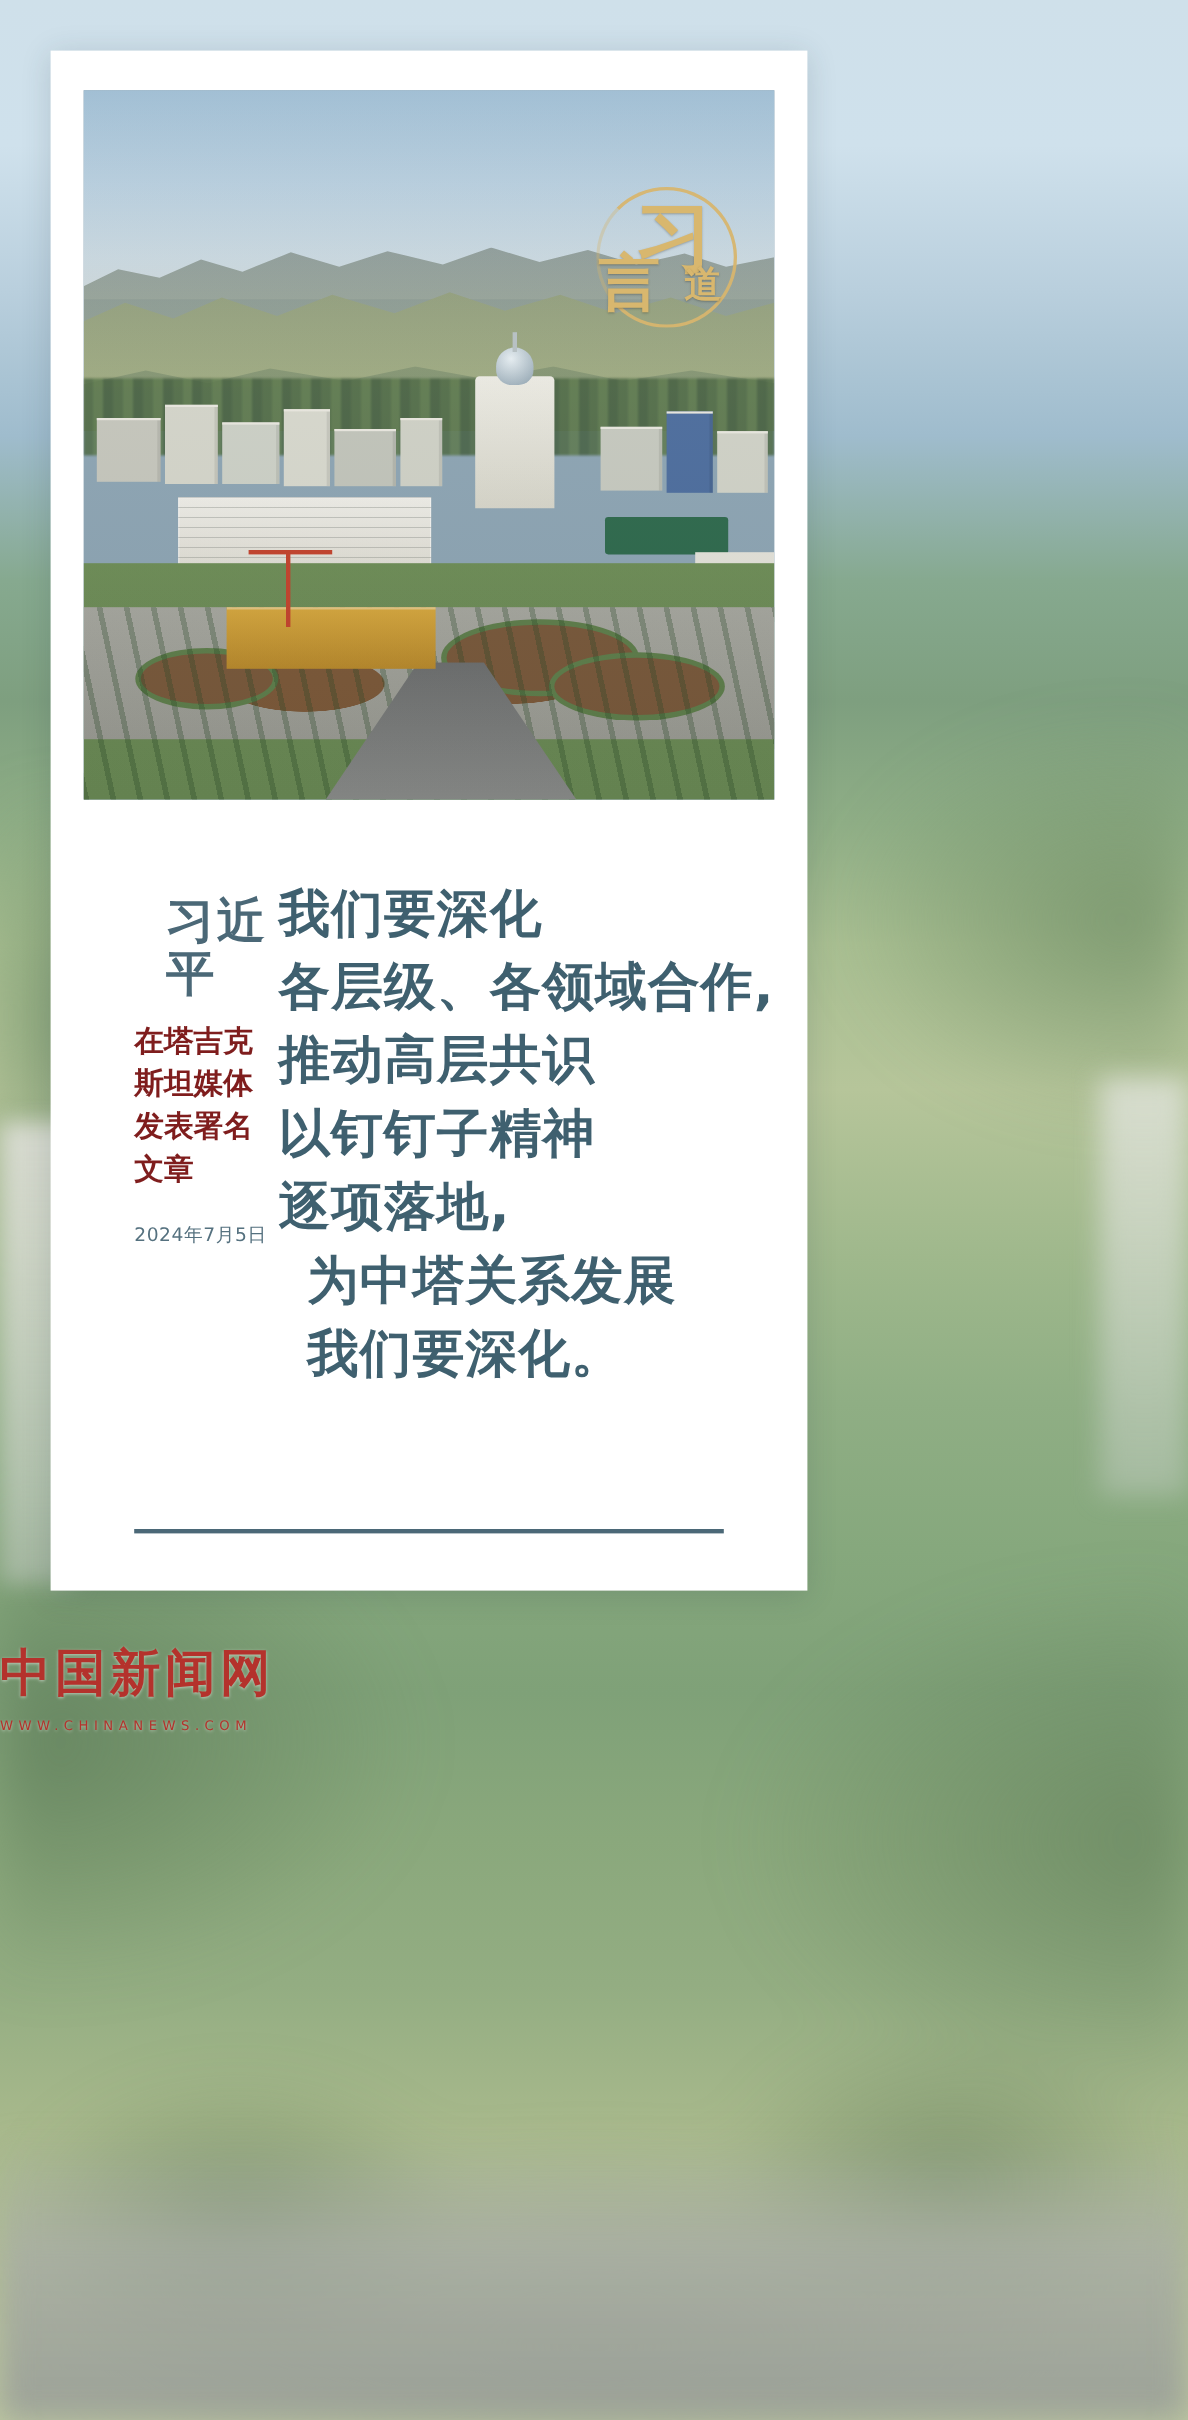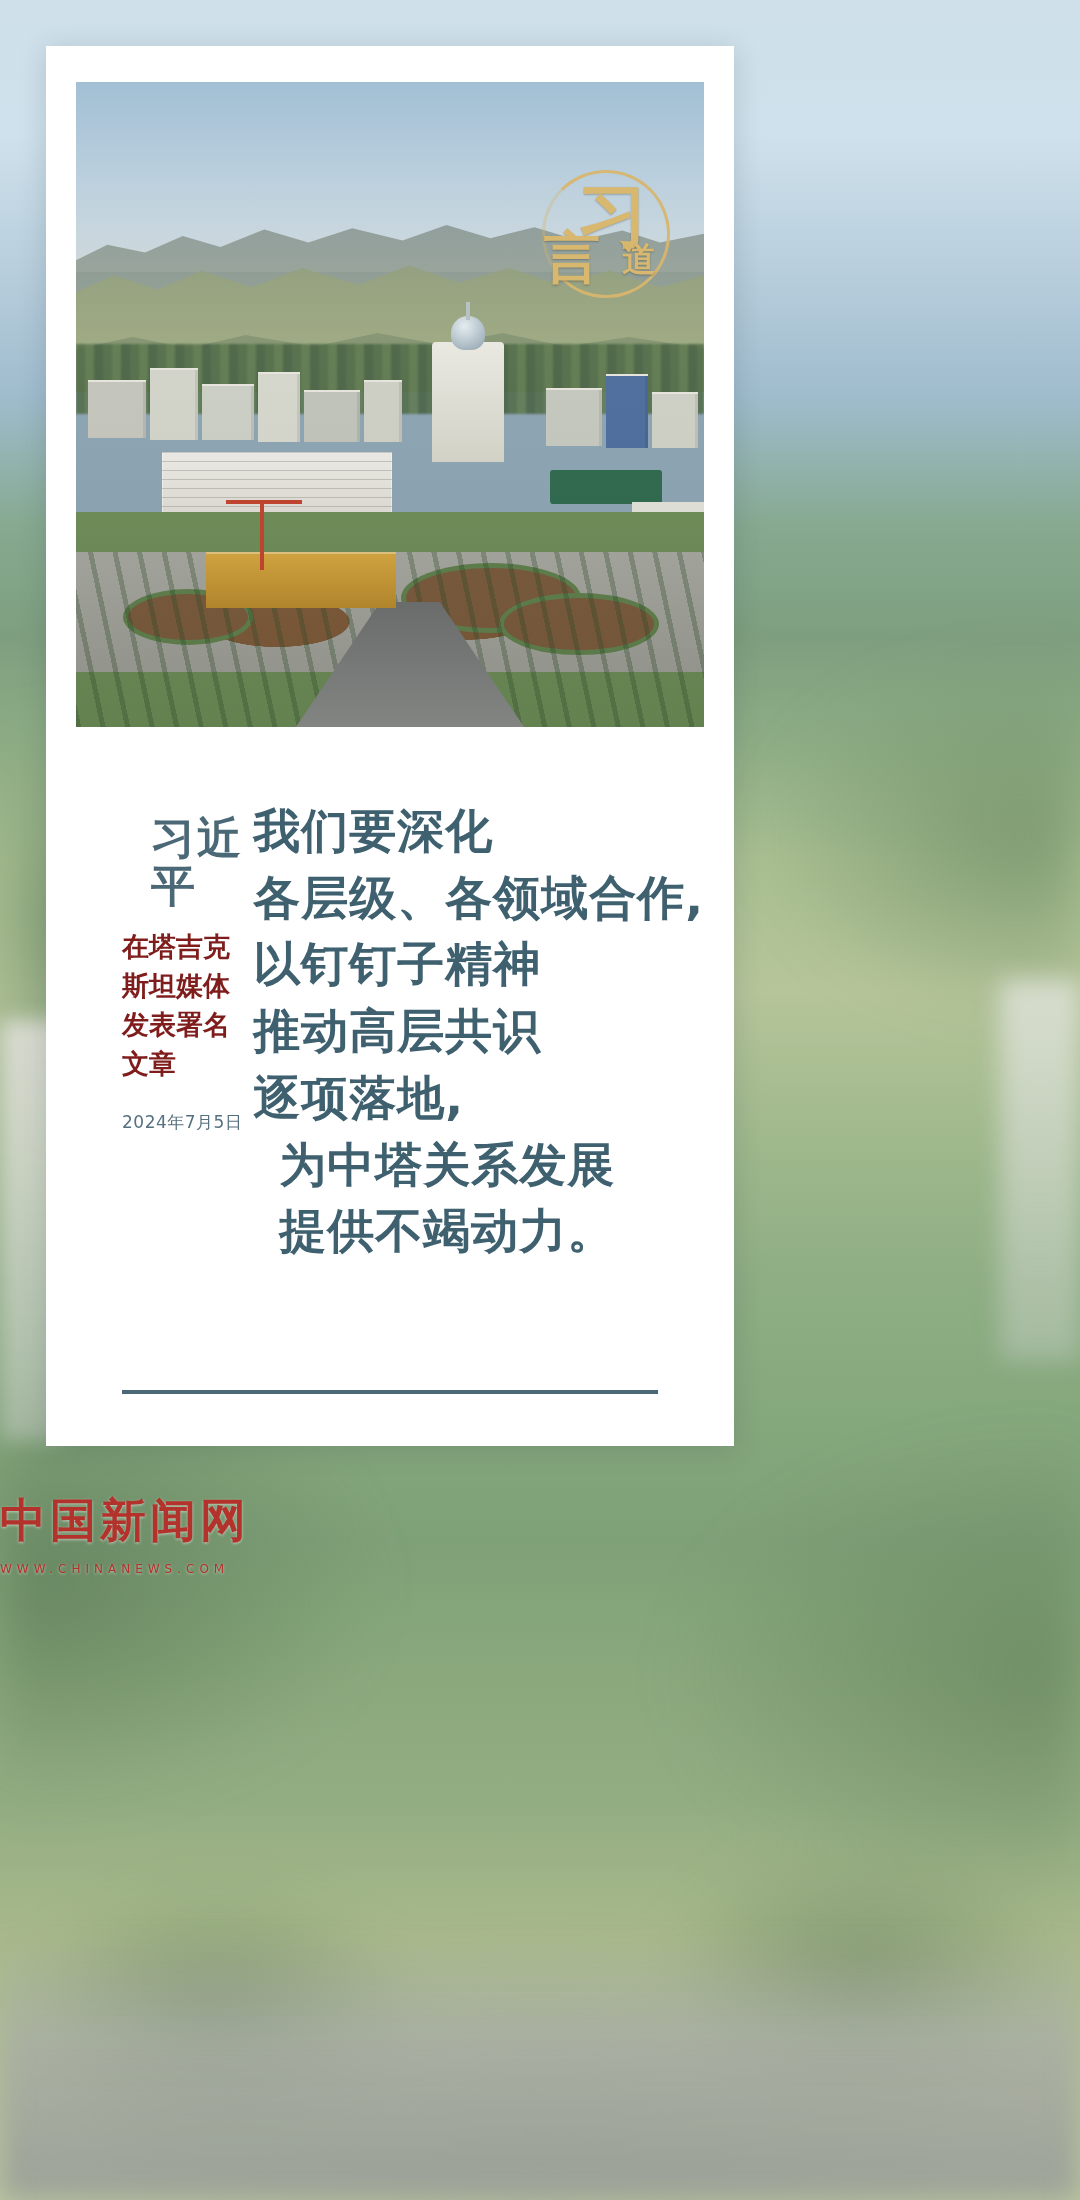--- a/index.html
+++ b/index.html
@@ -421,25 +421,25 @@
       <div class="occasion">
         <div>在塔吉克斯坦媒体</div>
         <div>发表署名文章</div>
       </div>
       <div class="date">2024年7月5日</div>
     </div>
 
     <div class="quote">
       <p>我们要深化</p>
       <p>各层级、各领域合作,</p>
+      <p>推动高层共识</p>
       <p>以钉钉子精神</p>
-      <p>推动高层共识</p>
       <p>逐项落地,</p>
       <p class="indent">为中塔关系发展</p>
-      <p class="indent">提供不竭动力。</p>
+      <p class="indent">我们要深化。</p>
     </div>
   </div>
 
   <div class="rule"></div>
 </div>
 
 <div class="footer">
   <div class="footer-logo">中国新闻网</div>
   <div class="footer-url">WWW.CHINANEWS.COM</div>
 </div>

